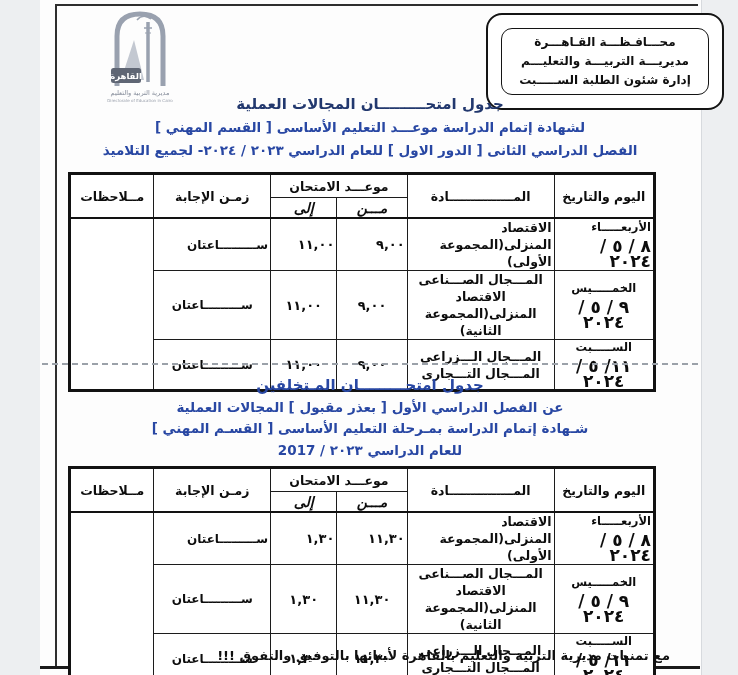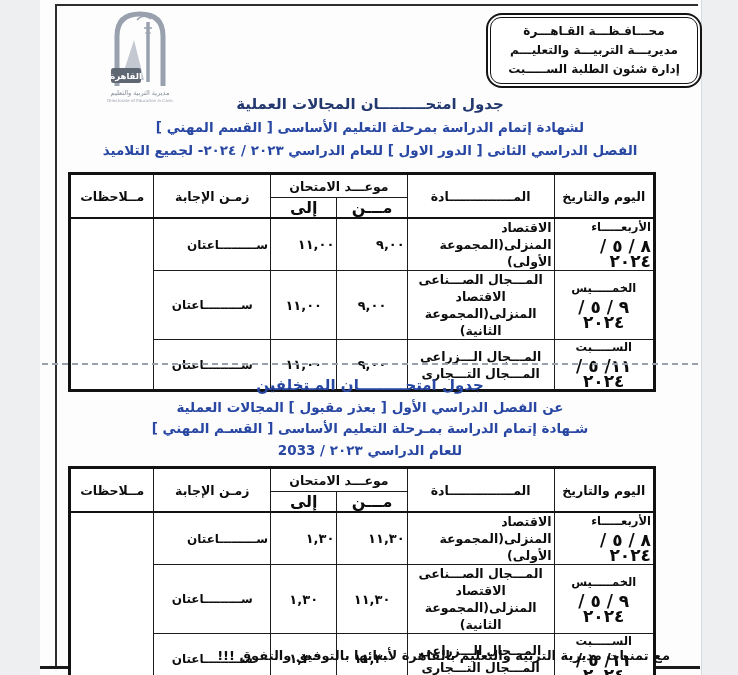--- a/index.html
+++ b/index.html
@@ -12,21 +12,21 @@
   .page{position:absolute;left:40px;top:0;width:662px;height:675px;background:#fdfdfd;}
   .page-edge-right{position:absolute;left:701px;top:0;width:1px;height:675px;background:#d7dade;}
   .frame-left{position:absolute;left:55px;top:4px;width:2px;height:662px;background:#2e2e2e;}
   .frame-top{position:absolute;left:55px;top:4px;width:643px;height:2px;background:#2e2e2e;}
   .frame-bottom{position:absolute;left:40px;top:666px;width:660px;height:3px;background:#1a1a1a;}
 
   
   .logo{position:absolute;left:103px;top:6px;width:74px;height:100px;}
   .hdr-box{
     position:absolute;left:486px;top:13px;width:208px;
-    border:2.5px solid #141414;border-radius:16px;padding:2px;background:#fff;
+    border:2.5px solid #141414;border-radius:16px;padding:13px;background:#fff;
     direction:rtl;
   }
   .hdr-box-inner{
     border:1px solid #141414;border-radius:11px;padding:4px 6px;text-align:center;
   }
   .hdr-line{font-size:12px;font-weight:bold;color:#101010;line-height:19px;white-space:nowrap;}
 
   
   .title-block{position:absolute;left:70px;width:600px;text-align:center;direction:rtl;}
   .tb1{top:92px;}
@@ -41,21 +41,21 @@
   .tw1{top:172px;}
   .tw2{top:466px;}
   table.sched{border-collapse:collapse;table-layout:fixed;width:588px;direction:rtl;background:#fff;
     border:3px solid #121212;}
   table.sched th,table.sched td{
     border:1.5px solid #1c1c1c;text-align:center;vertical-align:middle;
     font-weight:bold;color:#0d0d0d;padding:0 2px;overflow:hidden;
   }
   table.sched thead th{font-size:12.5px;}
   table.sched thead tr.h1 th{height:22px;}
-  table.sched thead tr.h2 th{height:19px;font-size:16px;}
+  table.sched thead tr.h2 th{height:19px;font-size:14px;font-style:italic;}
   table.sched tbody td{height:46px;}
   table.sched tbody tr:first-child td{border-top:2.5px solid #121212;text-align:right;}
   .c-day{width:100px;}.c-sub{width:146px;}.c-from{width:70px;}.c-to{width:66px;}
   .c-dur{width:116px;}.c-notes{width:84px;}
   .day-name{font-size:11.5px;line-height:15px;}
   .day-date{font-size:17px;line-height:15px;margin-top:4px;}
   .sub-line{font-size:12.5px;line-height:17px;}
   .time-val{font-size:13px;}
   .dur-val{font-size:12px;}
 
@@ -92,21 +92,21 @@
 <div class="hdr-box">
   <div class="hdr-box-inner">
     <div class="hdr-line">محـــافـظـــة القـاهـــرة</div>
     <div class="hdr-line">مديريـــة التربيـــة والتعليـــم</div>
     <div class="hdr-line">إدارة شئون الطلبة الســـــبت</div>
   </div>
 </div>
 
 <div class="title-block tb1">
   <div class="t-navy">جدول امتحـــــــــان المجالات العملية</div>
-  <div class="t-blue">لشهادة إتمام الدراسة بمرحلة التعليم الأساسى [ القسم المهني ]</div>
+  <div class="t-blue">لشهادة إتمام الدراسة موعـــد التعليم الأساسى [ القسم المهني ]</div>
   <div class="t-blue">الفصل الدراسي الثانى [ الدور الاول ] للعام الدراسي ٢٠٢٣ / ٢٠٢٤- لجميع التلاميذ</div>
 </div>
 
 <div class="tbl-wrap tw1">
   <table class="sched">
     <colgroup>
       <col class="c-day">
         <col class="c-sub">
         <col class="c-from">
       <col class="c-to">
@@ -169,21 +169,21 @@
     </tbody>
   </table>
 </div>
 
 <div class="dashed-sep"></div>
 
 <div class="title-block tb2">
   <div class="t-blue t-head">جدول امتحـــــــــان المـتخلفين</div>
   <div class="t-blue">عن الفصل الدراسي الأول [ بعذر مقبول ] المجالات العملية</div>
   <div class="t-blue">شـهادة إتمام الدراسة بمـرحلة التعليم الأساسى [ القسـم المهني ]</div>
-  <div class="t-blue">للعام الدراسي ٢٠٢٣ / 2033</div>
+  <div class="t-blue">للعام الدراسي ٢٠٢٣ / 2017</div>
 </div>
 
 <div class="tbl-wrap tw2">
   <table class="sched">
     <colgroup>
       <col class="c-day">
         <col class="c-sub">
         <col class="c-from">
       <col class="c-to">
         <col class="c-dur">

